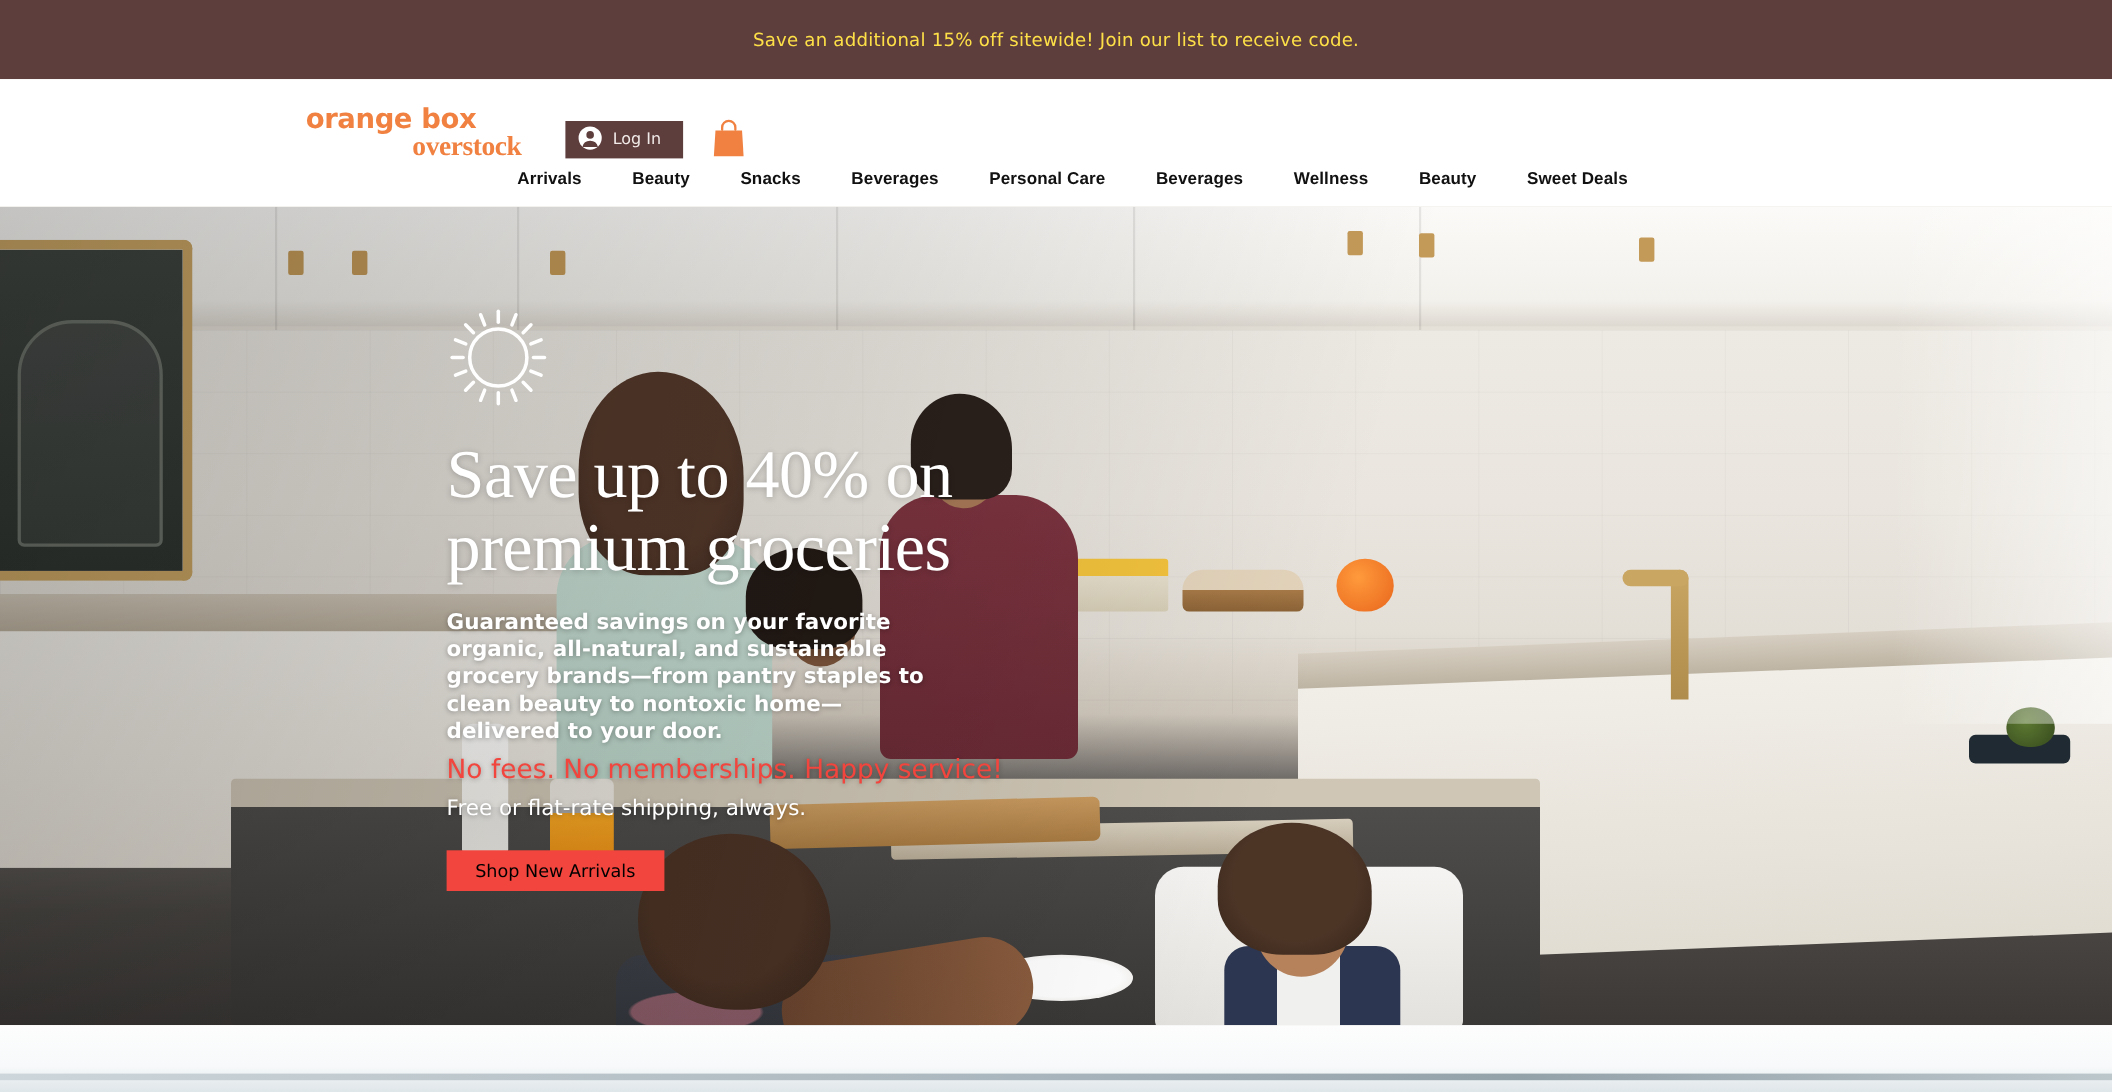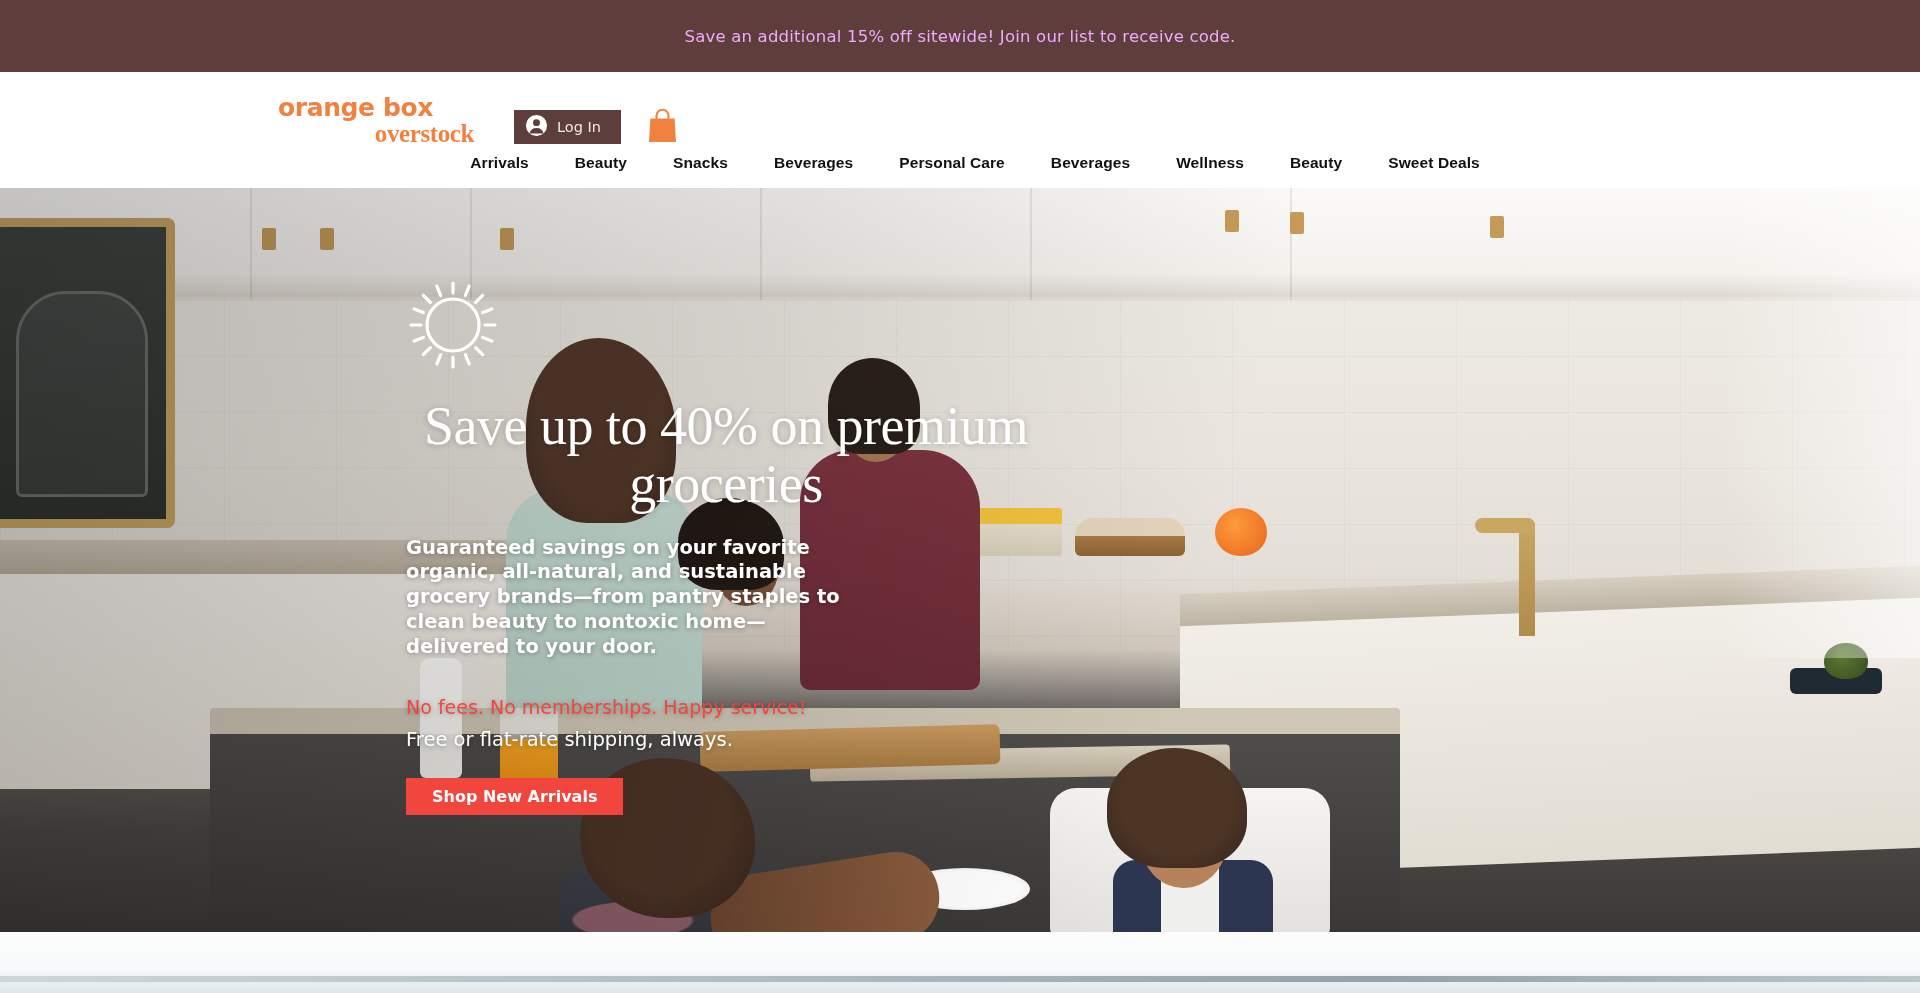--- a/index.html
+++ b/index.html
@@ -15,21 +15,21 @@
   
   .announcement {
     width: 100%;
     height: 72px;
     background: #5e3d3d;
     display: flex;
     align-items: center;
     justify-content: center;
   }
   .announcement-text {
-    color: #f0abfc;
+    color: #fde047;
     font-size: 16.5px;
     letter-spacing: 0.2px;
     font-weight: 400;
     font-family: "DejaVu Sans", sans-serif;
   }
 
   
   .header {
     width: 100%;
     height: 116px;
@@ -351,62 +351,61 @@
     position: absolute;
     left: 406px;
     top: 90px;
     width: 640px;
     z-index: 6;
   }
   .sun-icon { display: block; margin-bottom: 22px; }
   .hero-title {
     color: #ffffff;
     font-family: "Liberation Serif", serif;
-    font-size: 54px;
+    font-size: 62px;
     line-height: 1.07;
     font-weight: 400;
     letter-spacing: -0.5px;
     text-shadow: 0 1px 6px rgba(0,0,0,0.22);
     margin-bottom: 22px;
-    text-align: center;
   }
   .hero-body {
     color: #ffffff;
     font-size: 19.5px;
     font-weight: 700;
     line-height: 1.27;
     width: 450px;
     text-shadow: 0 1px 5px rgba(0,0,0,0.32);
     font-family: "DejaVu Sans", sans-serif;
   }
   .hero-highlight {
     color: #f2453d;
-    font-size: 19px;
+    font-size: 24px;
     font-weight: 400;
-    margin-top: 37px;
+    margin-top: 8px;
     text-shadow: 0 1px 5px rgba(0,0,0,0.3);
     font-family: "DejaVu Sans", sans-serif;
   }
   .hero-sub {
     color: #ffffff;
     font-size: 19.5px;
     font-weight: 400;
     margin-top: 10px;
     text-shadow: 0 1px 5px rgba(0,0,0,0.35);
     font-family: "DejaVu Sans", sans-serif;
   }
   .cta-btn {
     margin-top: 27px;
     background: #f2453d;
-    color: #ffffff;
+    color: #000000;
     border: none;
     height: 37px;
     padding: 0 26px;
     font-size: 16px;
-    font-weight: 700;
+    font-weight: 400;
     cursor: pointer;
     font-family: "DejaVu Sans", sans-serif;
   }
 
   
   .below-hero {
     width: 100%;
     height: 61px;
     background: linear-gradient(180deg,#fdfdfd 0%, #f7f9fa 62%, #e9eef0 82%, #dfe6e9 100%);
     position: relative;

